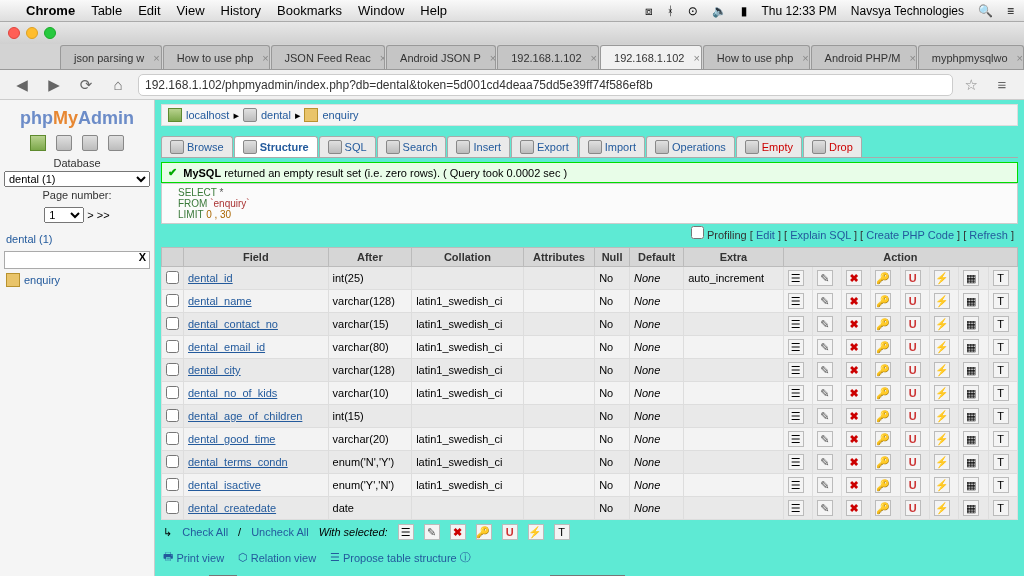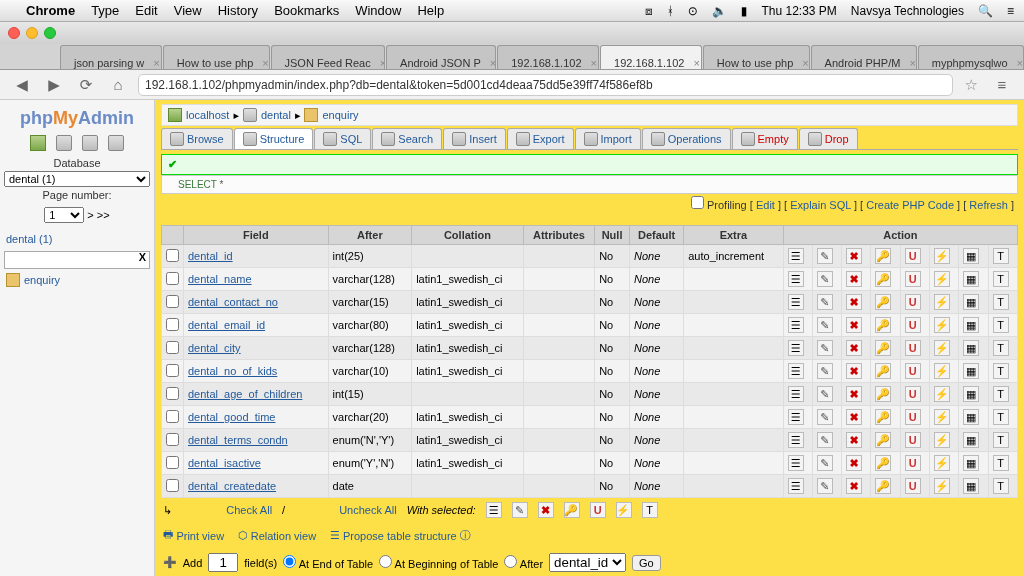--- a/index.html
+++ b/index.html
@@ -6,84 +6,84 @@
 body { font-size:11px; background:#fff; }
 .macbar { height:22px; background:linear-gradient(#f9f9f9,#dedede); border-bottom:1px solid #aaa; display:flex; align-items:center; padding:0 10px; gap:16px; font-size:13px; }
 .macbar .apple { font-size:15px; }
 .macbar .appname { font-weight:bold; }
 .macbar .spacer { flex:1; }
 .macbar .right { display:flex; align-items:center; gap:14px; font-size:12px; }
 .winchrome { height:22px; background:linear-gradient(#e8e8e8,#d0d0d0); display:flex; align-items:center; padding:0 8px; gap:6px; }
 .dot { width:12px; height:12px; border-radius:50%; display:inline-block; }
 .dot.r{background:#ff5f56;border:1px solid #e0443e;} .dot.y{background:#ffbd2e;border:1px solid #dea123;} .dot.g{background:#27c93f;border:1px solid #1aab29;}
 .tabstrip { height:26px; background:#d3d3d3; display:flex; align-items:flex-end; padding-left:60px; gap:1px; border-bottom:1px solid #999; }
-.tab { height:24px; background:#c5c5c5; border:1px solid #999; border-bottom:none; border-radius:3px 3px 0 0; padding:0 8px; display:flex; align-items:flex-end; gap:5px; font-size:11px; color:#333; max-width:130px; white-space:nowrap; overflow:hidden; }
+.tab { height:24px; background:#c5c5c5; border:1px solid #999; border-bottom:none; border-radius:3px 3px 0 0; padding:0 8px; display:flex; align-items:center; gap:5px; font-size:11px; color:#333; max-width:130px; white-space:nowrap; overflow:hidden; }
 .tab.active { background:#f1f1f1; }
 .tab .x { margin-left:4px; color:#888; cursor:pointer; }
 .favicon { width:14px; height:14px; display:inline-block; background:#6a9; border-radius:2px; }
 .urlbar { height:30px; background:#f1f1f1; display:flex; align-items:center; padding:0 10px; gap:8px; border-bottom:1px solid #ccc; }
 .navbtn { width:24px; height:24px; display:flex; align-items:center; justify-content:center; color:#666; font-size:15px; }
 .urlinput { flex:1; height:22px; border:1px solid #ccc; border-radius:5px; padding:0 6px; font-size:12px; color:#333; background:#fff; }
 .star { color:#888; font-size:15px; padding:0 4px; }
 .mainwrap { display:flex; height:calc(576px - 22px - 22px - 26px - 30px); }
 .sidebar { width:155px; background:#f5f5f5; border-right:1px solid #ccc; padding:4px 4px; font-size:11px; }
 .logo { font-family:Arial; font-weight:bold; font-size:18px; padding:4px 0 2px; text-align:center; }
 .logo .p1{color:#6c8cc8;} .logo .p2{color:#e78732;} .logo .p3{color:#6c8cc8;}
 .sideicons { display:flex; justify-content:center; gap:10px; padding:4px 0 6px; }
 .sideicons span { width:16px; height:16px; display:inline-block; }
 .sidelabel { text-align:center; color:#333; }
 .select { width:100%; font-size:11px; margin:2px 0; }
 .pnwrap { text-align:center; padding:4px 0; }
 .dblink { color:#235a9c; padding:4px 2px; display:block; text-decoration:none; }
 .filterbox { width:100%; border:1px solid #aaa; height:18px; margin:2px 0; }
 .tblitem { display:flex; align-items:center; gap:4px; padding:2px 2px; color:#235a9c; }
 .tblicon { width:14px; height:14px; background:#e9c46a; border:1px solid #b8922e; }
-.content { flex:1; overflow:auto; padding:4px 6px; font-size:11px; background:#fde047; }
+.content { flex:1; overflow:auto; padding:4px 6px; font-size:11px; background:#5eead4; }
 .breadcrumb { display:flex; align-items:center; gap:4px; background:#f5f5f5; border:1px solid #ddd; padding:3px 6px; }
 .breadcrumb a { color:#235a9c; text-decoration:none; }
-.tabsnav { display:flex; border-bottom:1px solid #aaa; margin-top:2px; }
+.tabsnav { display:flex; border-bottom:1px solid #aaa; margin-top:10px; }
 .tabsnav .nt { padding:3px 8px; border:1px solid #aaa; border-bottom:none; background:#eaeaea; margin-right:1px; display:flex; align-items:center; gap:3px; color:#235a9c; border-radius:3px 3px 0 0; }
-.tabsnav .nt.active { background:#fff; font-weight:normal; }
+.tabsnav .nt.active { background:#fff; font-weight:bold; }
 .tabsnav .nt.danger { color:#cc0000; }
 .msgbox { border:1px solid #0d0; background:#e8fde8; padding:3px 6px; margin-top:4px; display:flex; align-items:center; gap:6px; }
 .msgbox .tick { color:#0a0; font-weight:bold; }
 .sqlbox { border:1px solid #ccc; background:#fbfbfb; padding:3px 16px; font-family:monospace; font-size:10px; color:#555; }
 .sqlbox .kw{color:#3a7a3a;} .sqlbox .str{color:#a33;} .sqlbox .num{color:#a60;}
 .sqllinks { text-align:right; padding:2px 4px; color:#333; }
 .sqllinks a { color:#235a9c; text-decoration:none; }
-table.grid { width:100%; border-collapse:collapse; margin-top:12px; font-size:11px; }
+table.grid { width:100%; border-collapse:collapse; margin-top:4px; font-size:11px; }
 table.grid th { background:#d6d6d6; border:1px solid #bbb; padding:3px 4px; color:#333; font-weight:bold; }
 table.grid td { border:1px solid #ddd; padding:3px 4px; }
 table.grid tr.odd td { background:#e9e9e9; }
 table.grid tr.even td { background:#f3f3f3; }
 table.grid td.fname a { color:#235a9c; text-decoration:underline; }
 .ai { width:16px; height:16px; display:inline-flex; align-items:center; justify-content:center; font-size:11px; border:1px solid #bbb; background:#f4f4f4; }
 .ai.red { color:#c00; font-weight:bold; }
 .ai.key { color:#c9a227; }
 .ai.pen { color:#555; }
 .ai.u { color:#c33; font-weight:bold; }
 .checkrow { padding:4px 2px; display:flex; align-items:center; gap:10px; }
-.checkrow a { color:#235a9c; text-decoration:none;margin-left:44px; }
+.checkrow a { color:#235a9c; text-decoration:none; }
 .linksrow { padding:4px 2px; display:flex; align-items:center; gap:14px; }
 .linksrow a { color:#235a9c; text-decoration:none; display:flex; align-items:center; gap:3px; }
 .addrow { padding:4px 2px; display:flex; align-items:center; gap:6px; }
 .addrow input[type=text]{ width:30px; text-align:center; }
 .minibtn { border:1px solid #999; background:#f1f1f1; padding:1px 6px; font-size:11px; border-radius:3px; }
 .smicon { width:14px; height:14px; display:inline-block; }
 .i-home{background:linear-gradient(#b8d28e,#7ca84b);border:1px solid #5e8a2e;}
 .i-db{background:linear-gradient(#e0e0e0,#bcbcbc);border:1px solid #888;border-radius:2px;}
 .i-tbl{background:#e9c46a;border:1px solid #b8922e;}
 </style>
 </head>
 <body>
 
 <div class="macbar">
   <span class="apple"></span>
   <span class="appname">Chrome</span>
-  <span>Type</span>
+  <span>Table</span>
   <span>Edit</span>
   <span>View</span>
   <span>History</span>
   <span>Bookmarks</span>
   <span>Window</span>
   <span>Help</span>
   <span class="spacer"></span>
   <div class="right">
     <span>⧈</span>
     <span>ᚼ</span>
@@ -209,23 +209,26 @@
         <div class="nt"><span class="smicon i-db"></span>Insert</div>
         <div class="nt"><span class="smicon i-db"></span>Export</div>
         <div class="nt"><span class="smicon i-db"></span>Import</div>
         <div class="nt"><span class="smicon i-db"></span>Operations</div>
         <div class="nt danger"><span class="smicon i-db"></span>Empty</div>
         <div class="nt danger"><span class="smicon i-db"></span>Drop</div>
       </div>
 
     <div class="msgbox">
       <span class="tick">✔</span>
+      <span><b>MySQL</b><span> returned an empty result set (i.e. zero rows). ( Query took 0.0002 sec )</span></span>
     </div>
     <div class="sqlbox">
       <div><span class="kw">SELECT</span><span> *</span></div>
+      <div><span class="kw">FROM </span><span class="str">`enquiry`</span></div>
+      <div><span class="kw">LIMIT </span><span class="num">0 , 30</span></div>
     </div>
     <div class="sqllinks">
       <label><input type="checkbox" style=""> <span>Profiling</span></label>
       [ <a>Edit</a> ]
       [ <a>Explain SQL</a> ]
       [ <a>Create PHP Code</a> ]
       [ <a>Refresh</a> ]
     </div>
 
     <table class="grid">

